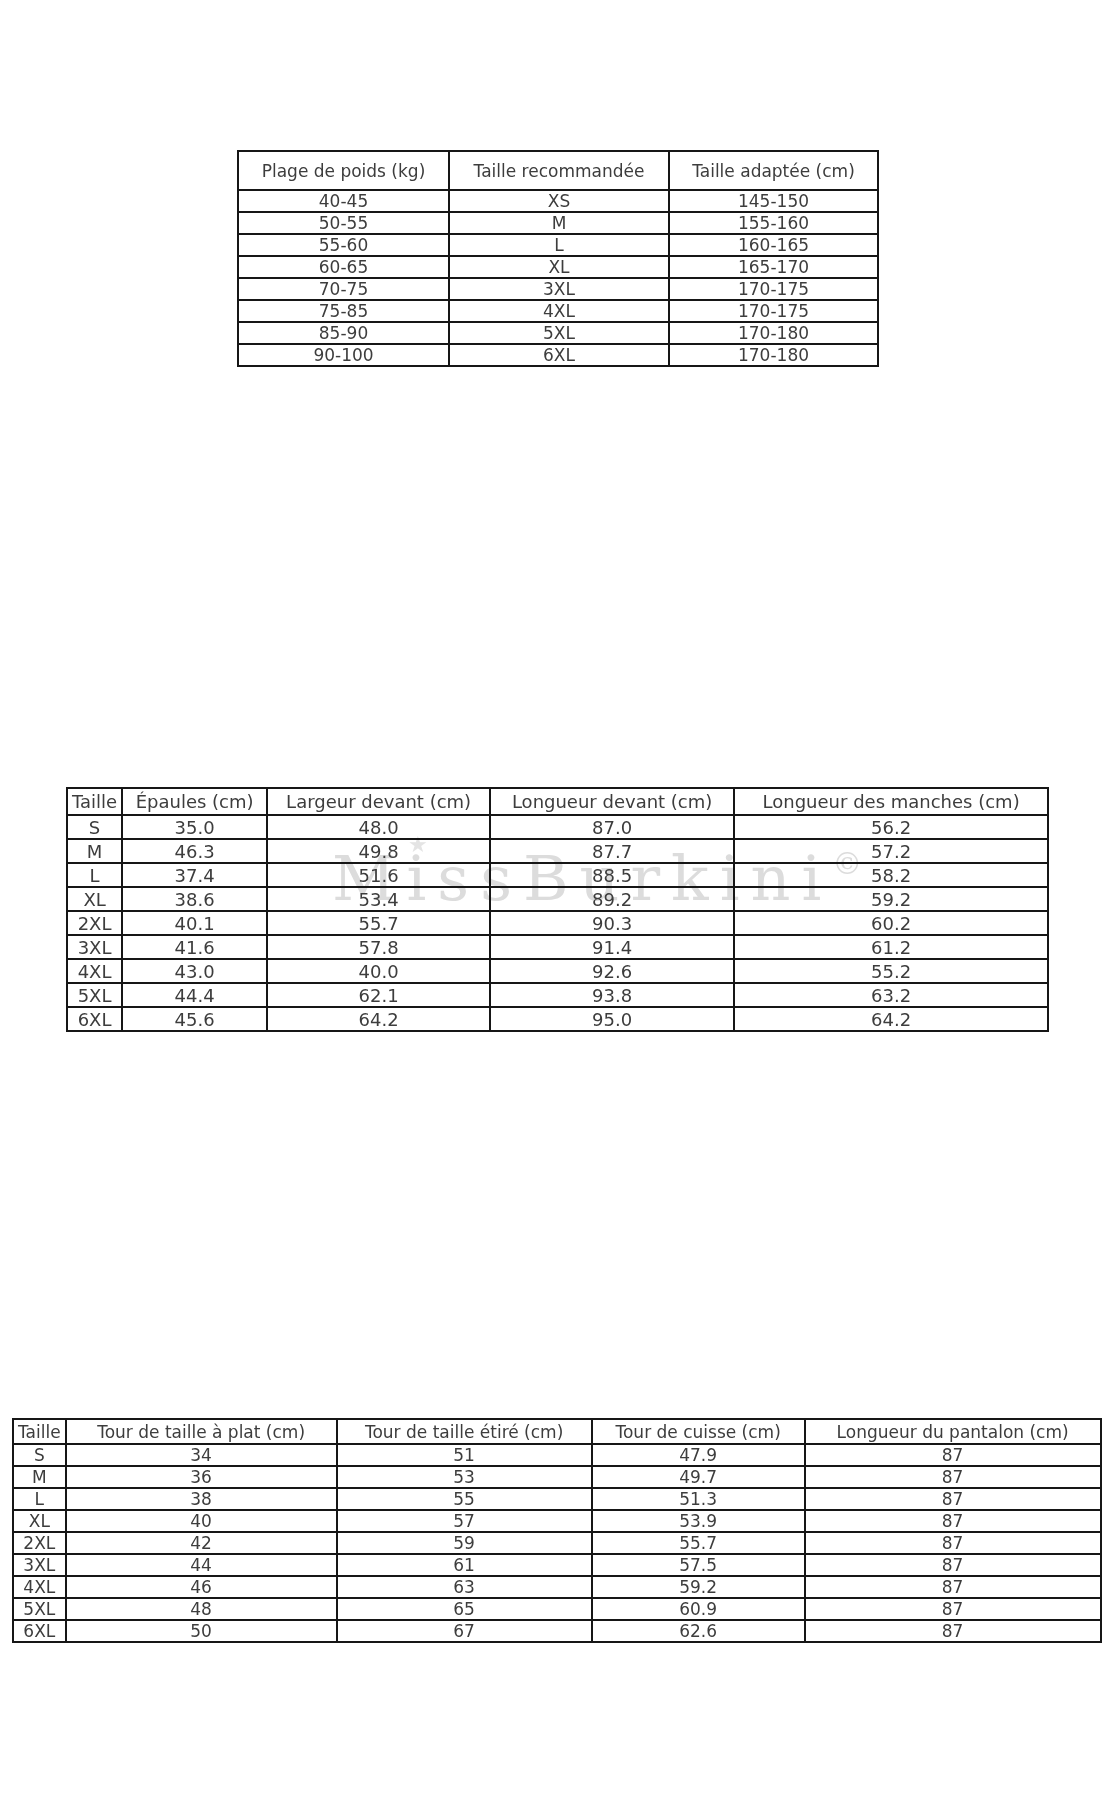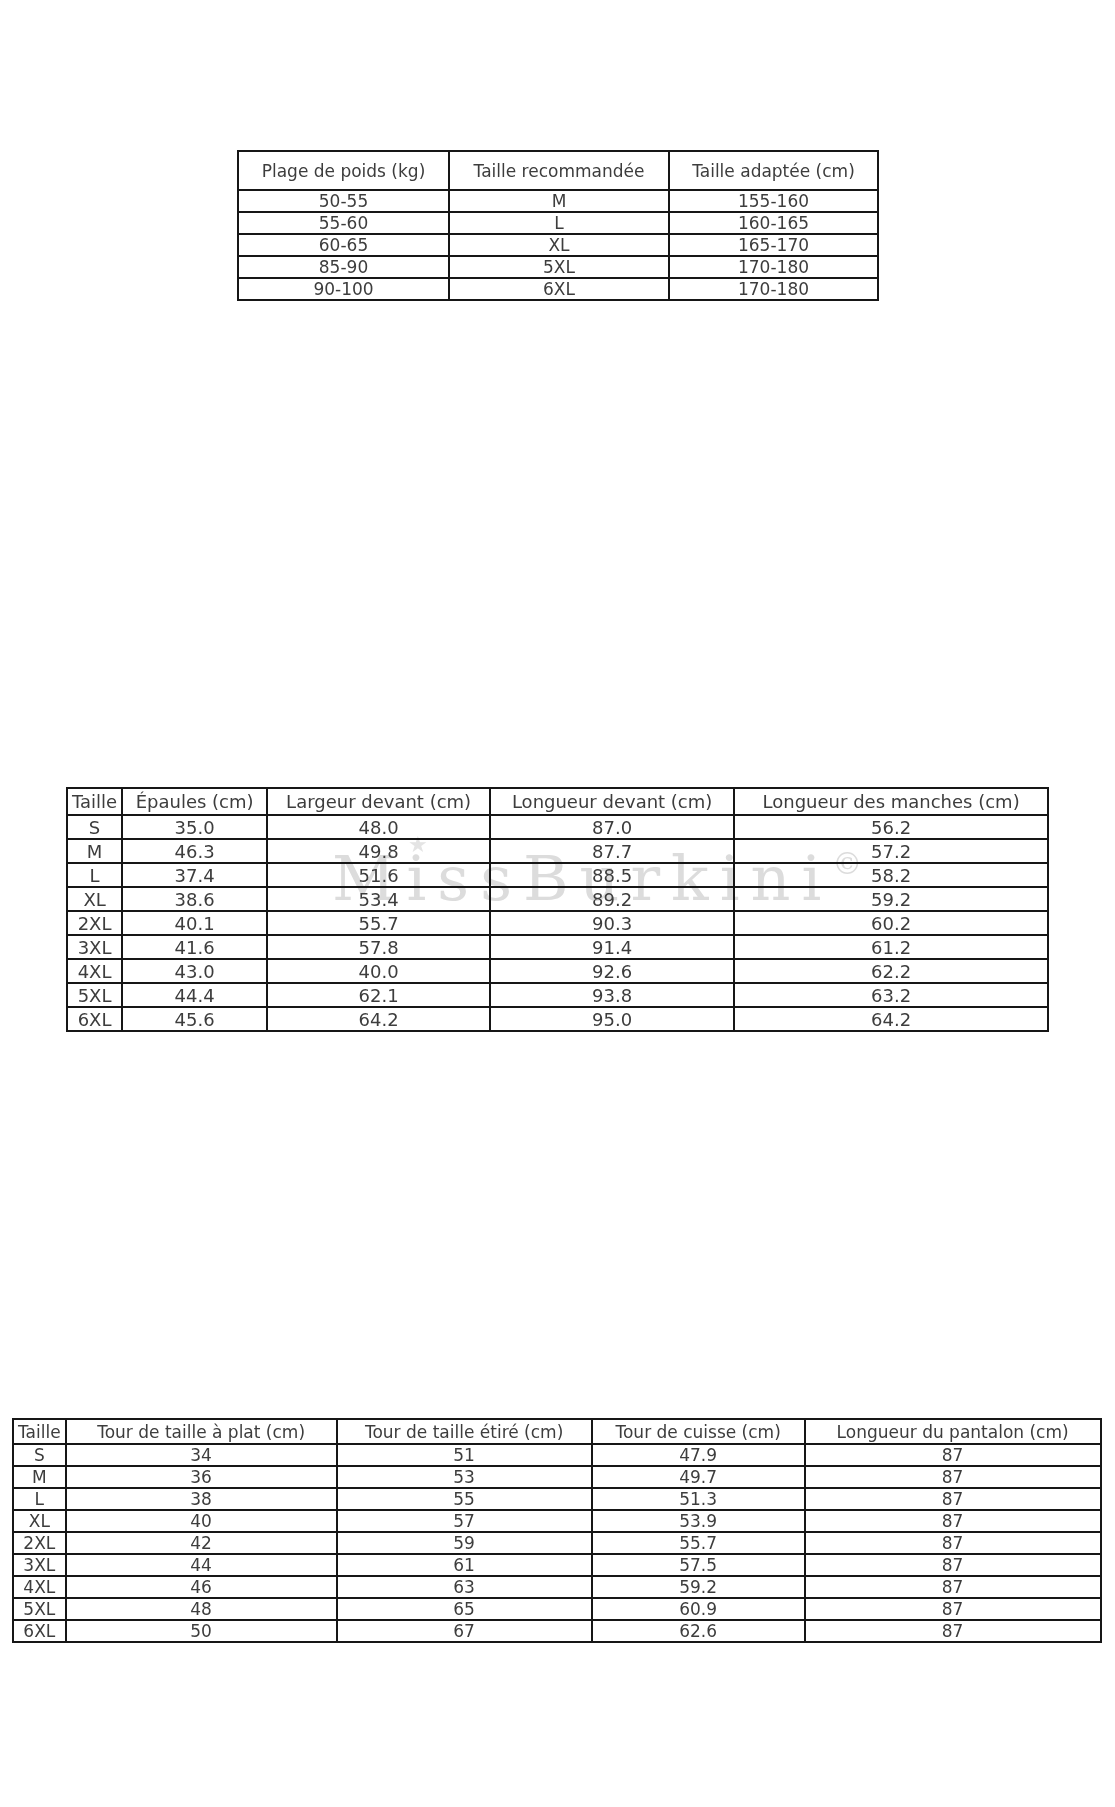--- a/index.html
+++ b/index.html
@@ -45,33 +45,48 @@
       </colgroup>
       <thead>
         <tr>
           <th>Plage de poids (kg)</th>
           <th>Taille recommandée</th>
           <th>Taille adaptée (cm)</th>
         </tr>
       </thead>
       <tbody>
         <tr>
+          <td>40-45</td>
+          <td>XS</td>
+          <td>145-150</td>
+        </tr>
+        <tr>
           <td>50-55</td>
           <td>M</td>
           <td>155-160</td>
         </tr>
         <tr>
           <td>55-60</td>
           <td>L</td>
           <td>160-165</td>
         </tr>
         <tr>
           <td>60-65</td>
           <td>XL</td>
           <td>165-170</td>
+        </tr>
+        <tr>
+          <td>70-75</td>
+          <td>3XL</td>
+          <td>170-175</td>
+        </tr>
+        <tr>
+          <td>75-85</td>
+          <td>4XL</td>
+          <td>170-175</td>
         </tr>
         <tr>
           <td>85-90</td>
           <td>5XL</td>
           <td>170-180</td>
         </tr>
         <tr>
           <td>90-100</td>
           <td>6XL</td>
           <td>170-180</td>
@@ -137,21 +152,21 @@
           <td>41.6</td>
           <td>57.8</td>
           <td>91.4</td>
           <td>61.2</td>
         </tr>
         <tr>
           <td>4XL</td>
           <td>43.0</td>
           <td>40.0</td>
           <td>92.6</td>
-          <td>62.2</td>
+          <td>55.2</td>
         </tr>
         <tr>
           <td>5XL</td>
           <td>44.4</td>
           <td>62.1</td>
           <td>93.8</td>
           <td>63.2</td>
         </tr>
         <tr>
           <td>6XL</td>

